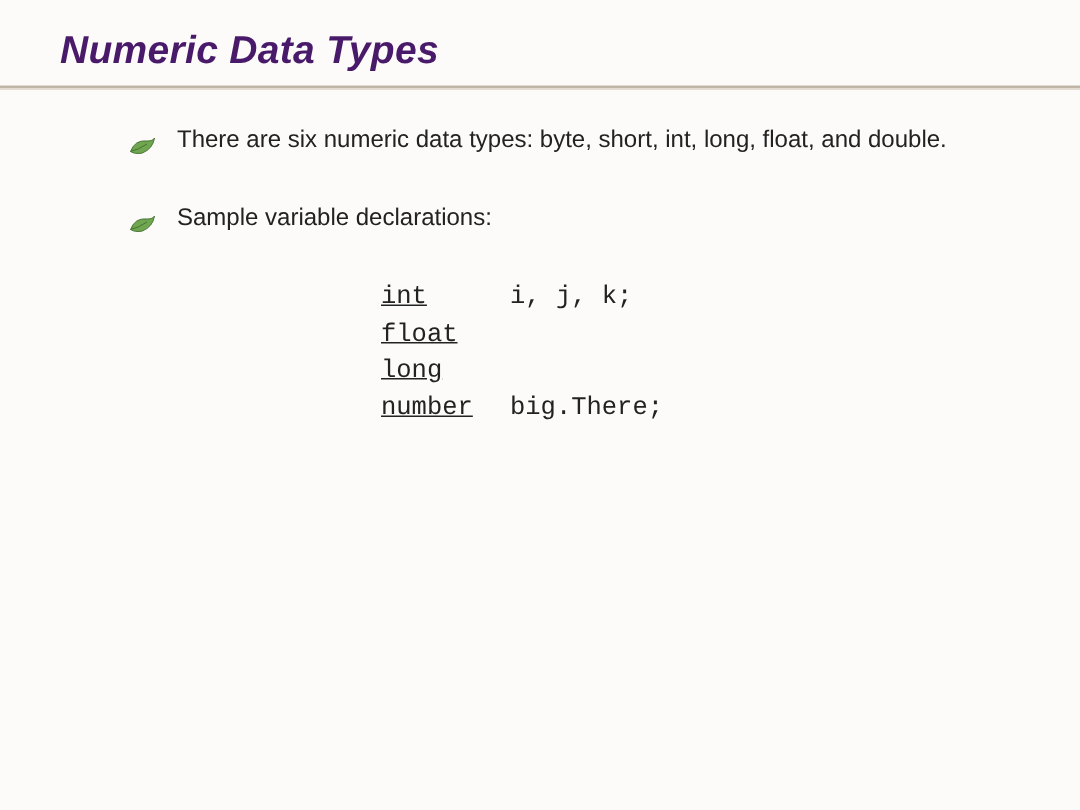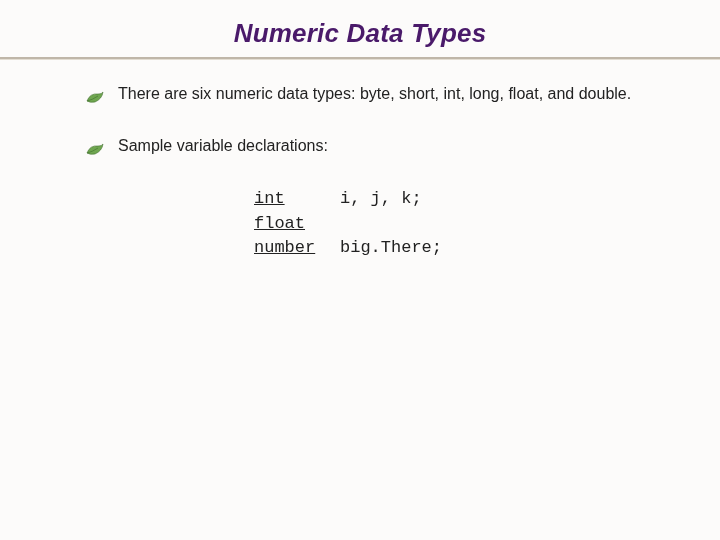--- a/index.html
+++ b/index.html
@@ -13,21 +13,21 @@
     overflow: hidden;
   }
   .slide {
     width: 720px;
     height: 540px;
     position: relative;
     box-sizing: border-box;
     padding: 18px 40px 0 40px;
   }
   .title {
-    text-align: center;
+    text-align: left;
     font-size: 26px;
     font-weight: bold;
     font-style: italic;
     color: #4a1a6a;
     margin: 0 0 6px 0;
     letter-spacing: 0.2px;
   }
   .rule {
     position: relative;
     height: 6px;
@@ -124,20 +124,21 @@
 
     <div class="code-block">
       <div class="code-row">
         <span class="code-type">int</span>
         <span class="code-vars">i, j, k;</span>
       </div>
       <div class="code-row">
         <span class="code-type">float</span>
       </div>
       <div class="code-row">
+        <span class="code-type">long</span>
       </div>
       <div class="code-row">
         <span class="code-type">number</span>
         <span class="code-vars">big.There;</span>
       </div>
     </div>
 
   </div>
 </div>
 

